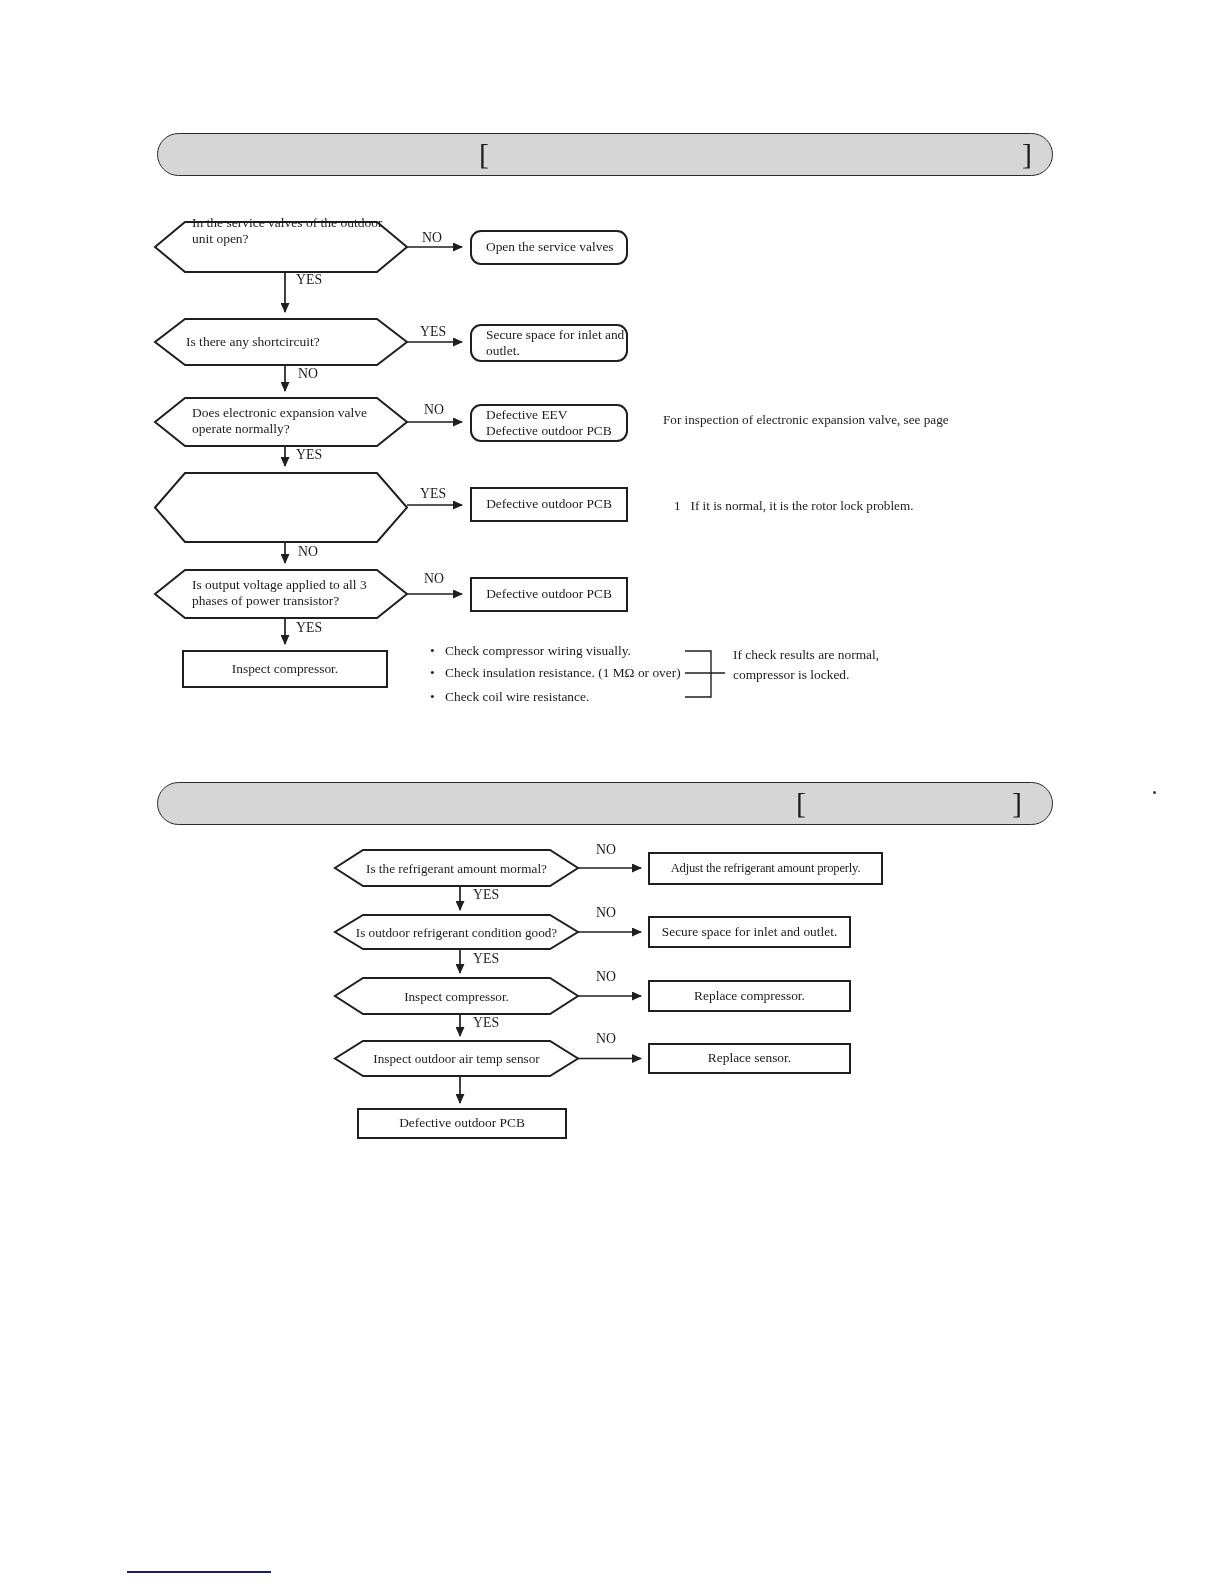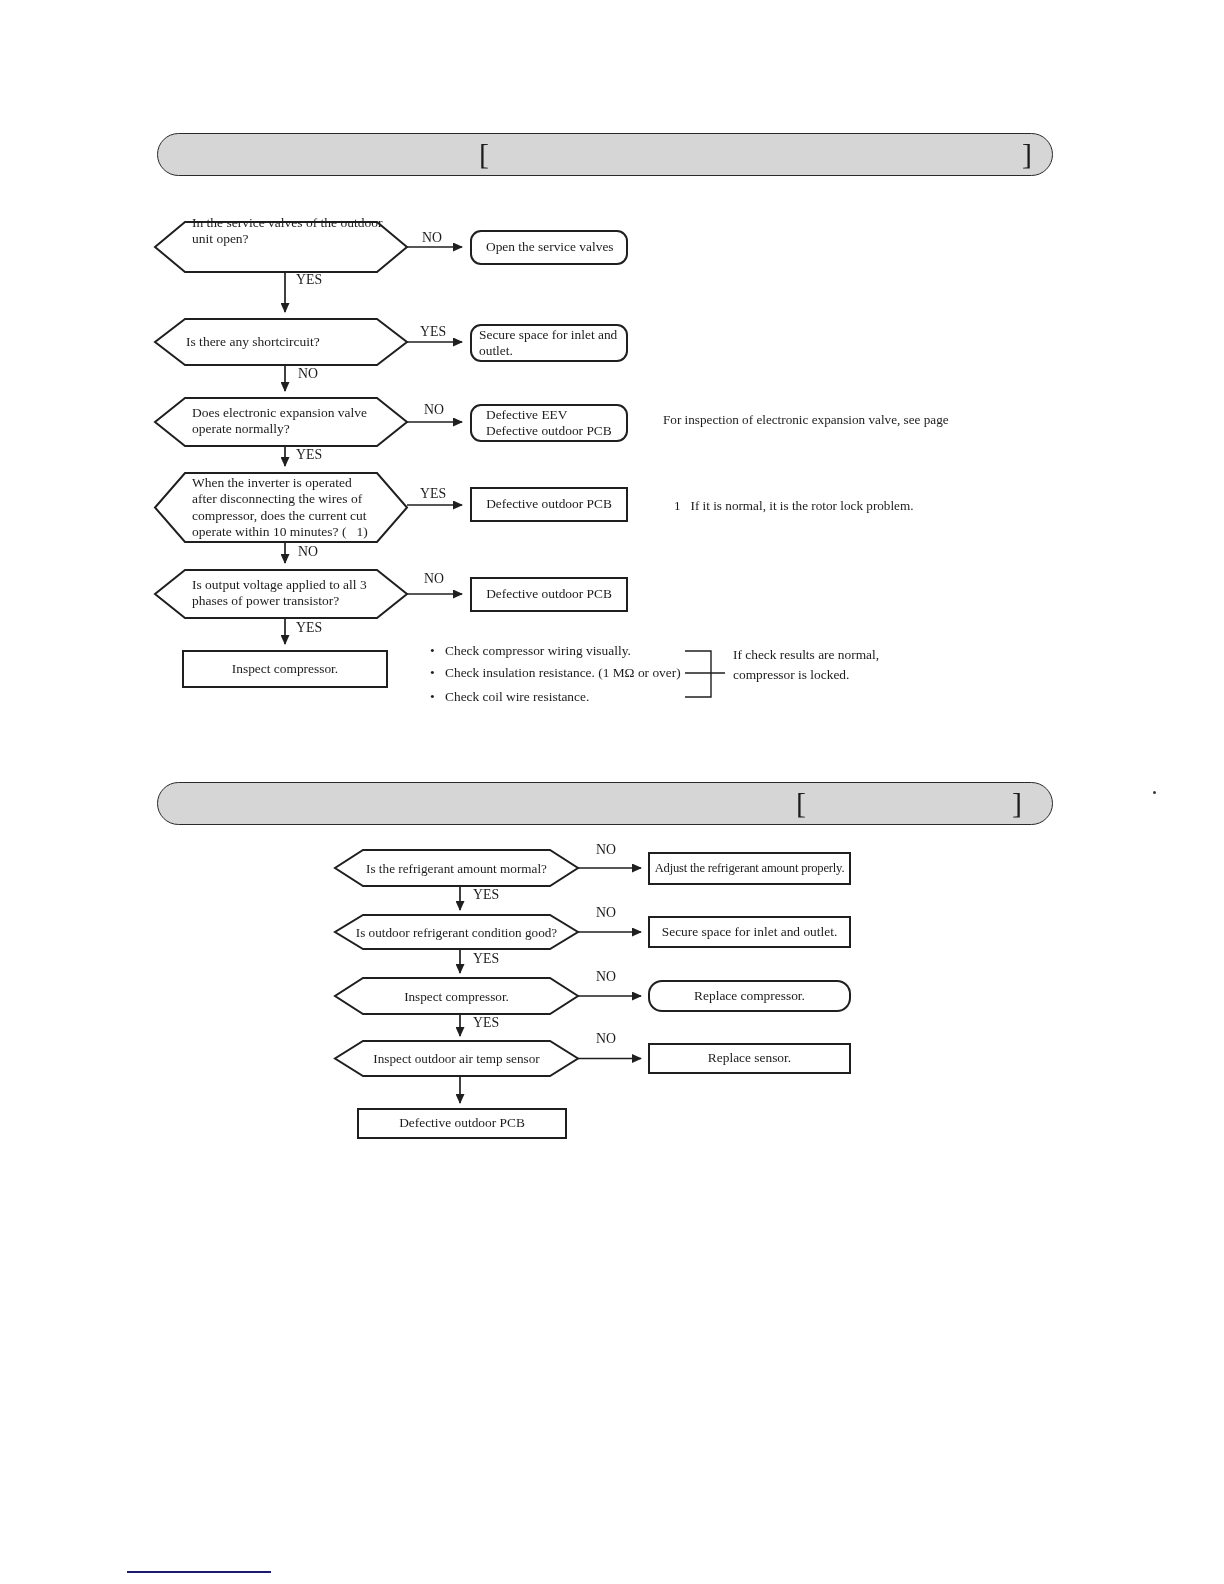--- a/index.html
+++ b/index.html
@@ -86,36 +86,32 @@
   </svg>
 
   <div class="hexq" style="top:215px;">In the service valves of the outdoor
 unit open?</div>
   <div class="lbl" style="left:422px;top:231px;">NO</div>
   <div class="rbox left" style="left:470px;top:230px;width:158px;height:35px;">Open the service valves</div>
   <div class="lbl" style="left:296px;top:273px;">YES</div>
 
   <div class="hexq" style="top:334px;left:186px;">Is there any shortcircuit?</div>
   <div class="lbl" style="left:420px;top:325px;">YES</div>
-  <div class="rbox left" style="left:470px;top:324px;width:158px;height:38px;padding-left:7px;">Secure space for inlet and
+  <div class="rbox left" style="left:470px;top:324px;width:158px;height:38px;">Secure space for inlet and
 outlet.</div>
   <div class="lbl" style="left:298px;top:367px;">NO</div>
 
   <div class="hexq" style="top:405px;">Does electronic expansion valve
 operate normally?</div>
   <div class="lbl" style="left:424px;top:403px;">NO</div>
   <div class="rbox left" style="left:470px;top:404px;width:158px;height:38px;">Defective EEV
 Defective outdoor PCB</div>
   <div class="note" style="left:663px;top:409px;">For inspection of electronic expansion valve, see page</div>
   <div class="lbl" style="left:296px;top:448px;">YES</div>
 
-  <div class="hexq" style="top:475px;">When the inverter is operated
-after disconnecting the wires of
-compressor, does the current cut
-operate within 10 minutes? (&nbsp;&nbsp;&nbsp;1)</div>
   <div class="lbl" style="left:420px;top:487px;">YES</div>
   <div class="rbox center" style="left:470px;top:487px;width:158px;height:35px;">Defective outdoor PCB</div>
   <div class="note" style="left:674px;top:495px;">1&nbsp;&nbsp;&nbsp;If it is normal, it is the rotor lock problem.</div>
   <div class="lbl" style="left:298px;top:545px;">NO</div>
 
   <div class="hexq" style="top:577px;">Is output voltage applied to all 3
 phases of power transistor?</div>
   <div class="lbl" style="left:424px;top:572px;">NO</div>
   <div class="rbox center" style="left:470px;top:577px;width:158px;height:35px;">Defective outdoor PCB</div>
   <div class="lbl" style="left:296px;top:621px;">YES</div>
@@ -132,31 +128,31 @@
   </div>
   <div class="bullet-row" style="left:430px;top:689px;">
     <span class="bullet-dot">•</span>
     <span>Check coil wire resistance.</span>
   </div>
   <div class="bracket-note" style="top:645px;">If check results are normal,
 compressor is locked.</div>
 
   <div class="hexq2" style="top:861px;">Is the refrigerant amount mormal?</div>
   <div class="lbl" style="left:596px;top:843px;">NO</div>
-  <div class="rbox center" style="left:648px;top:852px;width:203px;height:33px;font-size:12.6px;letter-spacing:-0.2px;white-space:nowrap;">Adjust the refrigerant amount properly.</div>
+  <div class="rbox center" style="left:648px;top:852px;width:235px;height:33px;font-size:12.6px;letter-spacing:-0.2px;white-space:nowrap;">Adjust the refrigerant amount properly.</div>
   <div class="lbl" style="left:473px;top:888px;">YES</div>
 
   <div class="hexq2" style="top:925px;">Is outdoor refrigerant condition good?</div>
   <div class="lbl" style="left:596px;top:906px;">NO</div>
   <div class="rbox center" style="left:648px;top:916px;width:203px;height:32px;">Secure space for inlet and outlet.</div>
   <div class="lbl" style="left:473px;top:952px;">YES</div>
 
   <div class="hexq2" style="top:989px;">Inspect compressor.</div>
   <div class="lbl" style="left:596px;top:970px;">NO</div>
-  <div class="rbox center" style="left:648px;top:980px;width:203px;height:32px;border-radius:14px;">Replace compressor.</div>
+  <div class="rbox center" style="left:648px;top:980px;width:203px;height:32px;">Replace compressor.</div>
   <div class="lbl" style="left:473px;top:1016px;">YES</div>
 
   <div class="hexq2" style="top:1051px;">Inspect outdoor air temp sensor</div>
   <div class="lbl" style="left:596px;top:1032px;">NO</div>
   <div class="rbox center" style="left:648px;top:1043px;width:203px;height:31px;">Replace sensor.</div>
 
   <div class="rbox center" style="left:357px;top:1108px;width:210px;height:31px;">Defective outdoor PCB</div>
 
   <div class="stray" style="left:1153px;top:791px;"></div>
 

